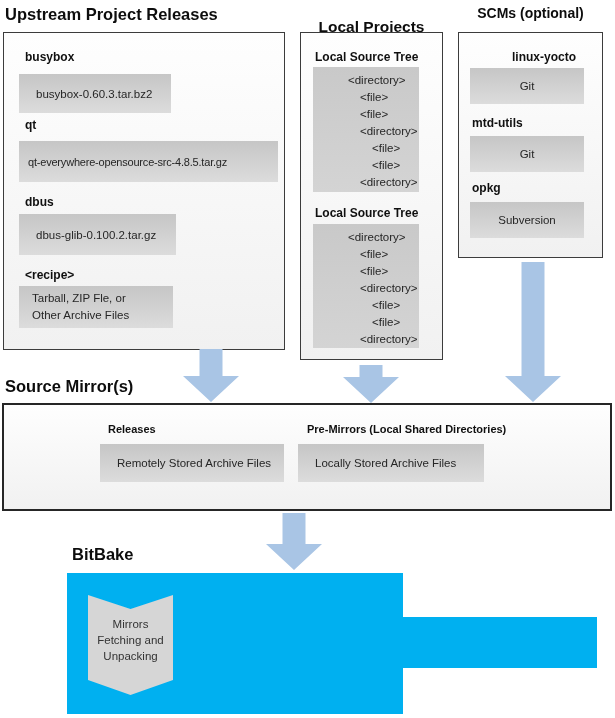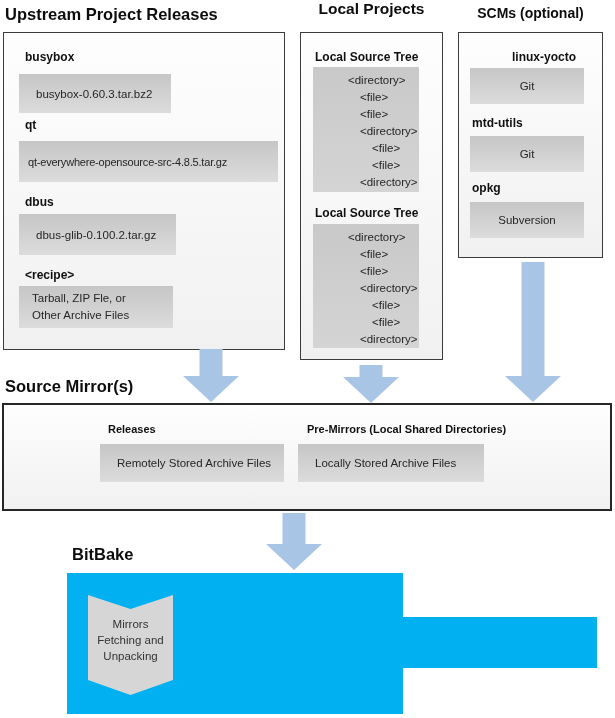--- a/index.html
+++ b/index.html
@@ -54,21 +54,21 @@
   <div class="gbox pad" style="left:19px;top:214px;width:157px;height:41px;">
     <span>dbus-glib-0.100.2.tar.gz</span>
   </div>
 
   <div class="lbl" style="left:25px;top:268px;">&lt;recipe&gt;</div>
   <div class="gbox two" style="left:19px;top:286px;width:154px;height:42px;">
     <span>Tarball, ZIP Fle, or</span>
     <span>Other Archive Files</span>
   </div>
 
-  <div class="h1 centered" style="left:300px;top:0;width:143px;font-size:15.5px;">Local Projects</div>
+  <div class="h1 centered" style="left:300px;top:18px;width:143px;font-size:15.5px;">Local Projects</div>
   <div class="panel" style="left:300px;top:32px;width:143px;height:328px;"></div>
 
   <div class="lbl" style="left:315px;top:50px;">Local Source Tree</div>
   <div class="tree" style="left:313px;top:67px;width:106px;height:125px;">
     <div class="row ind0">&lt;directory&gt;</div>
     <div class="row ind1">&lt;file&gt;</div>
     <div class="row ind1">&lt;file&gt;</div>
     <div class="row ind1">&lt;directory&gt;</div>
     <div class="row ind2">&lt;file&gt;</div>
     <div class="row ind2">&lt;file&gt;</div>

